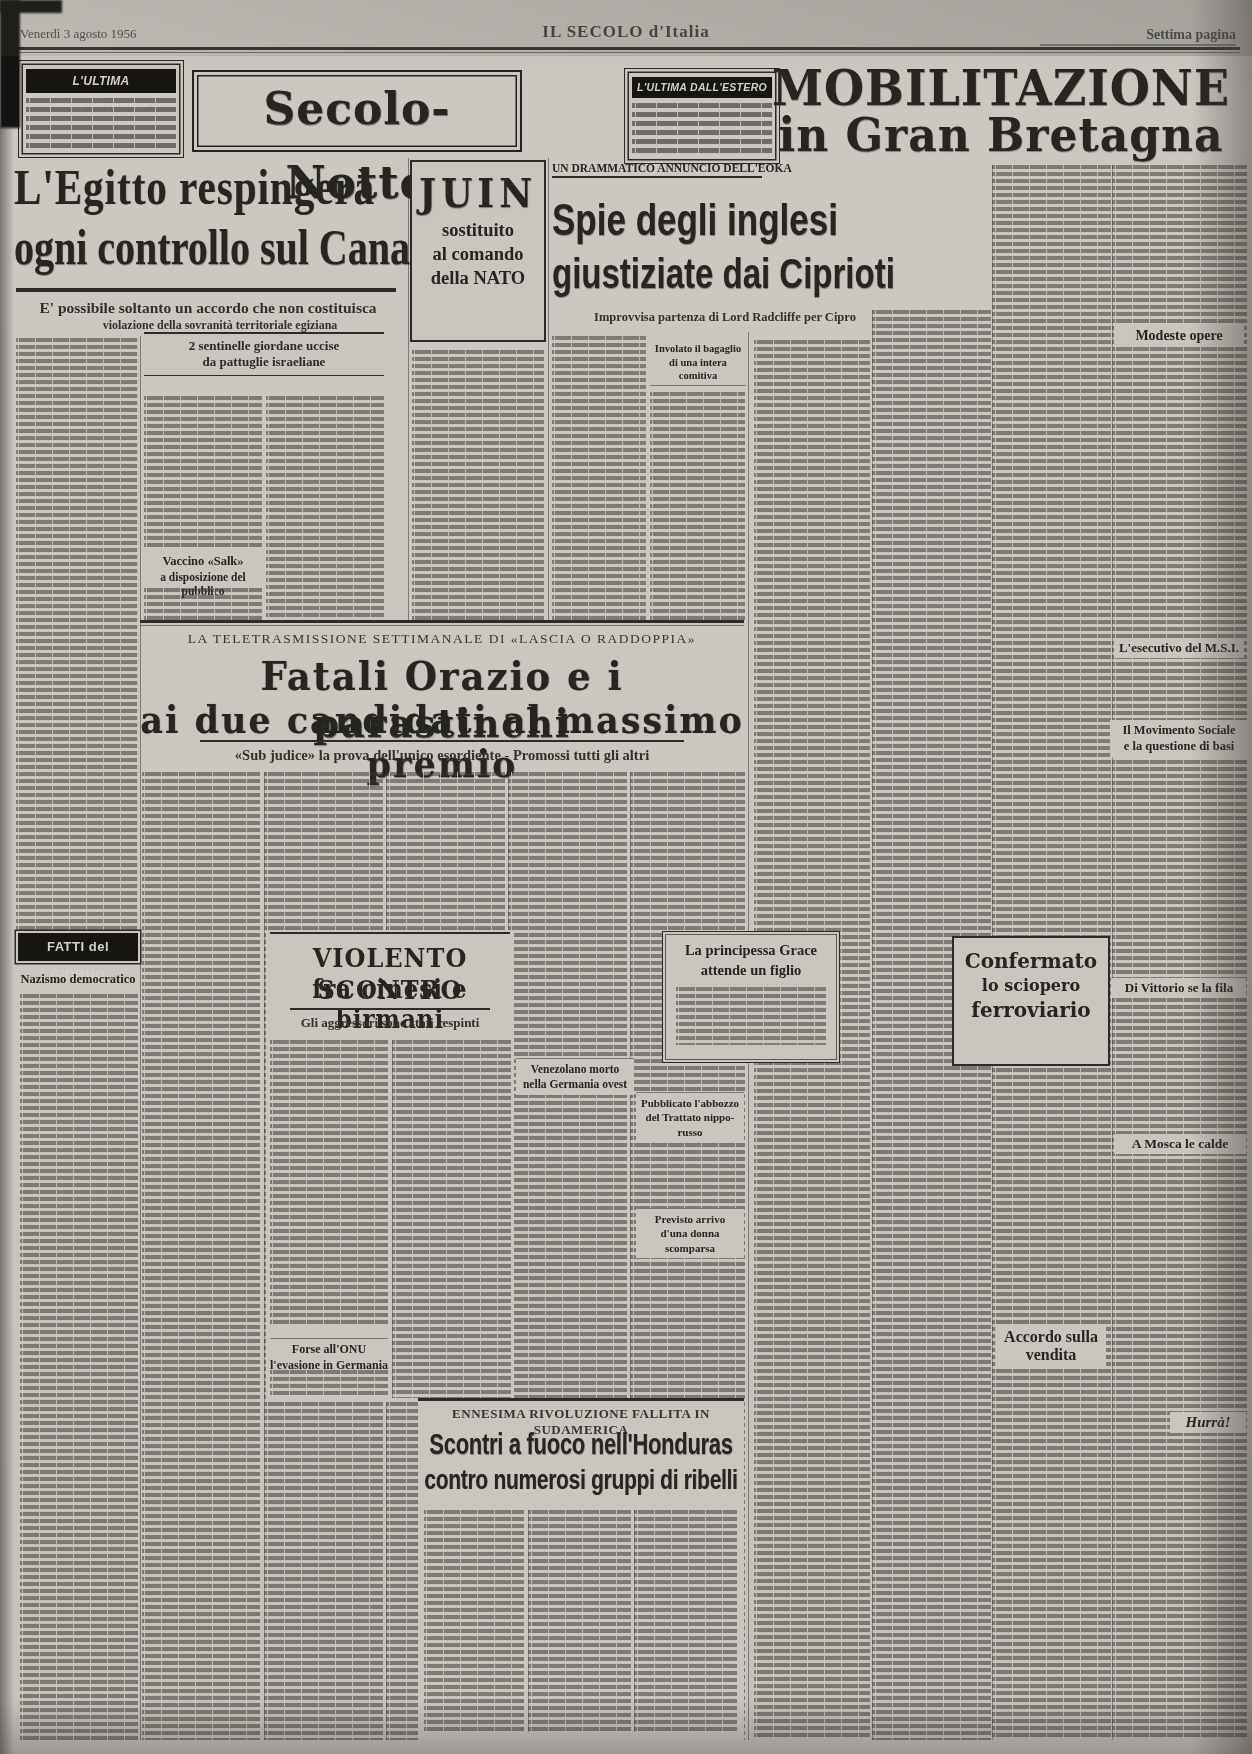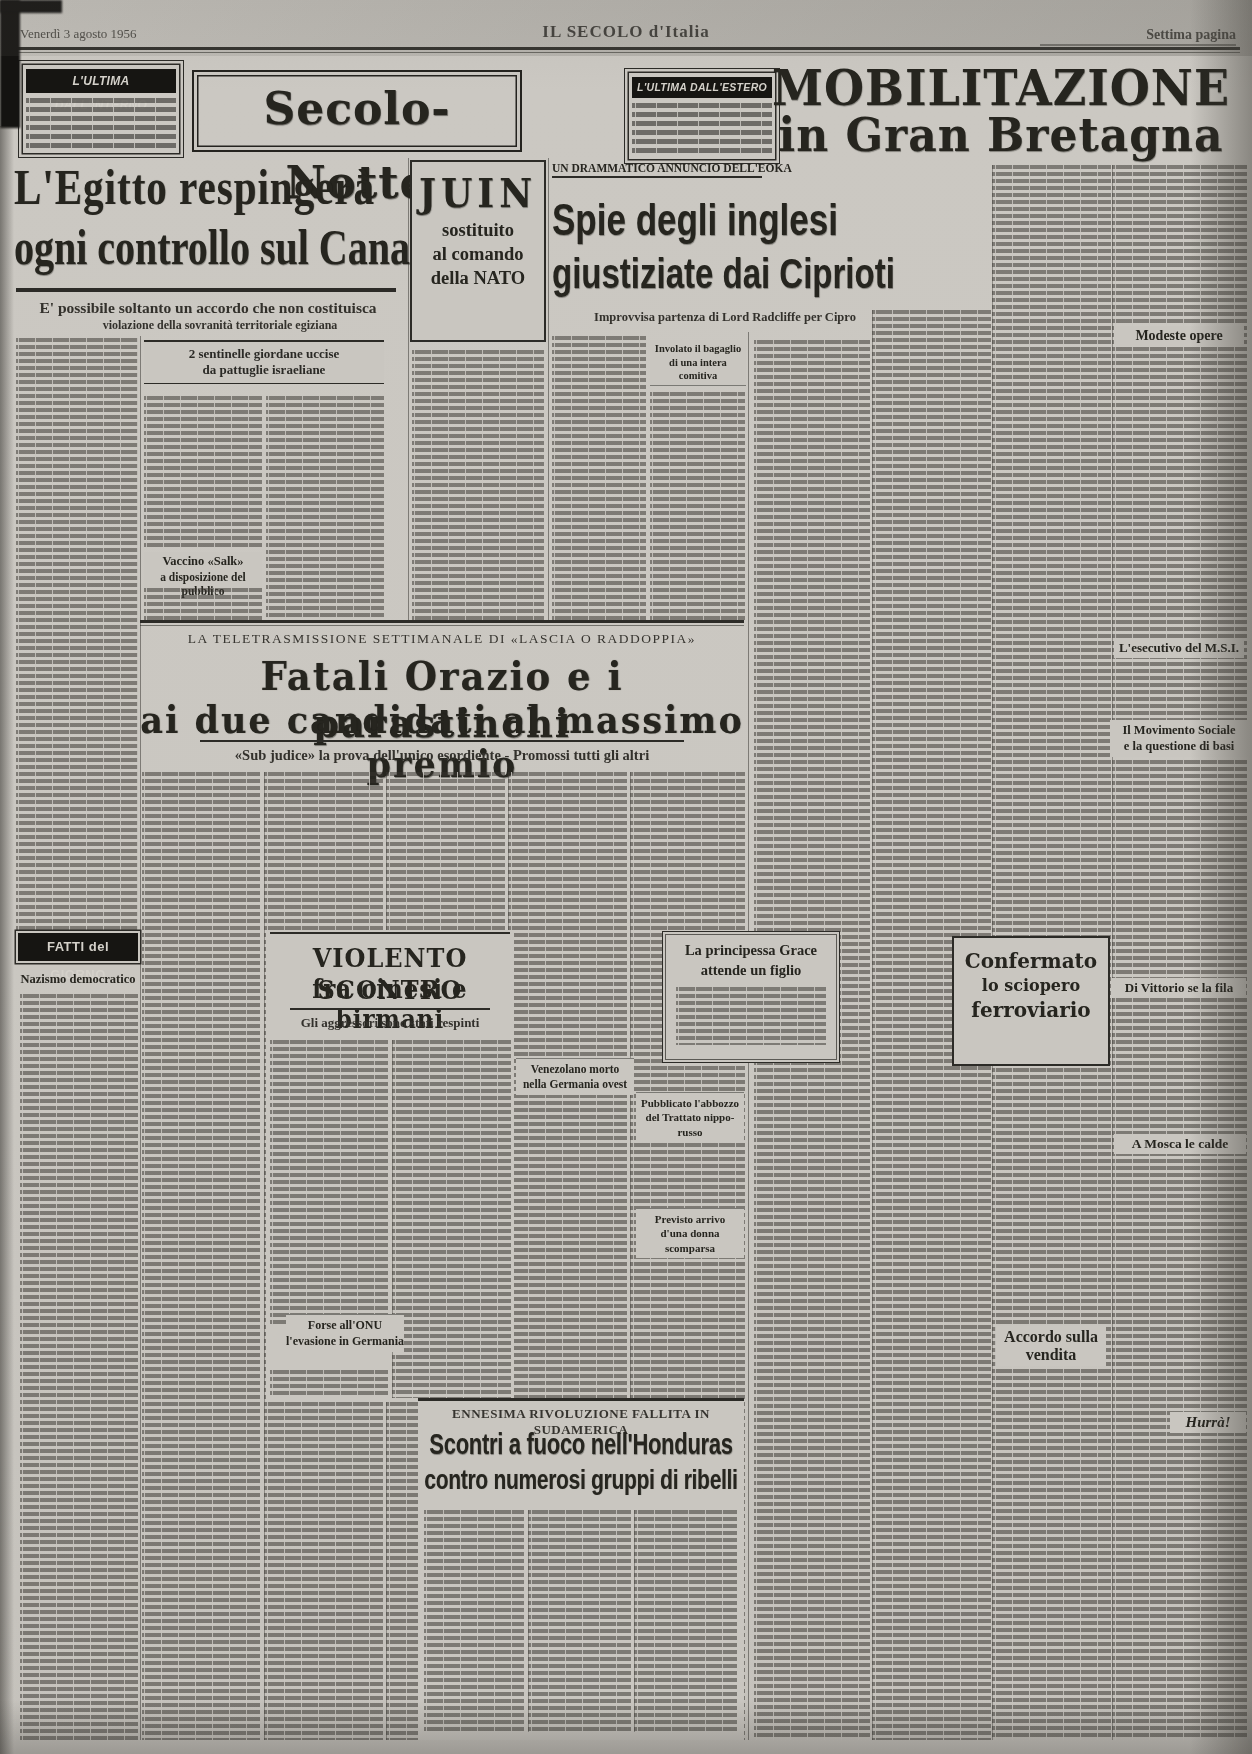--- a/index.html
+++ b/index.html
@@ -74,21 +74,21 @@
   <div class="abs dserif b center ink" style="left:754px;top:108px;width:494px;font-size:44px;letter-spacing:1px;transform:scaleY(1.05);transform-origin:top center;text-shadow:.5px .5px .8px rgba(25,24,20,.4);">in Gran Bretagna</div>
 
   <div class="abs serif b ink" style="left:14px;top:156px;width:400px;font-size:41px;white-space:nowrap;transform:scaleY(1.25);transform-origin:top left;letter-spacing:1px;text-shadow:.5px .5px .7px rgba(25,24,20,.4);">L'Egitto respingerà</div>
   <div class="abs serif b ink" style="left:14px;top:218px;width:400px;font-size:40px;white-space:nowrap;transform:scaleY(1.25);transform-origin:top left;text-shadow:.5px .5px .7px rgba(25,24,20,.4);">ogni controllo sul Canale</div>
   <div class="abs rule" style="left:16px;top:288px;width:380px;height:4px;"></div>
   <div class="abs serif b center smear" style="left:12px;top:299px;width:392px;font-size:15.5px;color:#33312c;">E' possibile soltanto un accordo che non costituisca</div>
   <div class="abs serif b center smear" style="left:24px;top:318px;width:392px;font-size:12px;color:#33312c;">violazione della sovranità territoriale egiziana</div>
 
   <div class="abs ft" style="left:16px;top:338px;width:122px;height:592px;"></div>
 
-  <div class="abs" style="left:144px;top:340px;width:240px;border-top:2px solid #2c2b27;border-bottom:1.5px solid #2c2b27;padding:4px 0;background:#c9c6c0;text-align:center;">
+  <div class="abs" style="left:144px;top:332px;width:240px;border-top:2px solid #2c2b27;border-bottom:1.5px solid #2c2b27;padding:4px 0;background:#c9c6c0;text-align:center;">
     <div class="serif b" style="font-size:13px;line-height:1.25;">2 sentinelle giordane uccise</div>
     <div class="serif b" style="font-size:13px;line-height:1.25;">da pattuglie israeliane</div>
   </div>
   <div class="abs ft" style="left:144px;top:396px;width:118px;height:154px;"></div>
   <div class="abs inset" style="left:144px;top:552px;width:118px;padding:2px 0;">
     <div class="serif l1">Vaccino «Salk»</div>
     <div class="serif l2">a disposizione del pubblico</div>
   </div>
   <div class="abs ft" style="left:144px;top:588px;width:118px;height:32px;"></div>
   <div class="abs ft" style="left:266px;top:396px;width:118px;height:224px;"></div>
@@ -153,21 +153,21 @@
   <div class="abs ft" style="left:20px;top:994px;width:118px;height:746px;"></div>
 
   <div class="abs paper" style="left:266px;top:930px;width:248px;height:472px;">
     <div class="rule" style="position:absolute;left:4px;top:2px;width:240px;height:2px;"></div>
     <div class="dserif b center ink" style="position:absolute;left:0;top:12px;width:100%;font-size:24px;letter-spacing:1px;transform:scaleY(1.1);transform-origin:top center;">VIOLENTO SCONTRO</div>
     <div class="dserif b center ink" style="position:absolute;left:0;top:44px;width:100%;font-size:23px;letter-spacing:1px;transform:scaleY(1.1);transform-origin:top center;">fra cinesi e birmani</div>
     <div class="rule" style="position:absolute;left:24px;top:78px;width:200px;height:1.5px;"></div>
     <div class="serif b center smear" style="position:absolute;left:0;top:85px;width:100%;font-size:13px;color:#33312c;">Gli aggressori sono stati respinti</div>
     <div class="ft" style="position:absolute;left:4px;top:110px;width:118px;height:284px;"></div>
     <div class="ft colrule" style="position:absolute;left:126px;top:110px;width:118px;height:358px;"></div>
-    <div class="inset" style="position:absolute;left:4px;top:384px;width:118px;padding:3px 0;border-top:1px solid rgba(44,43,39,.5);margin-left:16px;">
+    <div class="inset" style="position:absolute;left:4px;top:408px;width:118px;padding:3px 0;border-top:1px solid rgba(44,43,39,.5);">
       <div class="serif" style="font-size:12px;line-height:1.3;">Forse all'ONU</div>
       <div class="serif" style="font-size:12px;line-height:1.3;">l'evasione in Germania</div>
     </div>
     <div class="ft" style="position:absolute;left:4px;top:440px;width:118px;height:28px;"></div>
   </div>
 
   <div class="abs paper" style="left:662px;top:931px;width:178px;height:132px;border:1.5px solid #2c2b27;box-shadow:inset 0 0 0 2px #c9c6c0, inset 0 0 0 3px rgba(44,43,39,.7);box-sizing:border-box;text-align:center;">
     <div class="serif b ink" style="font-size:14.5px;margin-top:9px;line-height:1.35;">La principessa Grace</div>
     <div class="serif b ink" style="font-size:14.5px;line-height:1.35;">attende un figlio</div>
     <div class="ft" style="margin:7px auto 0;width:150px;height:58px;"></div>

